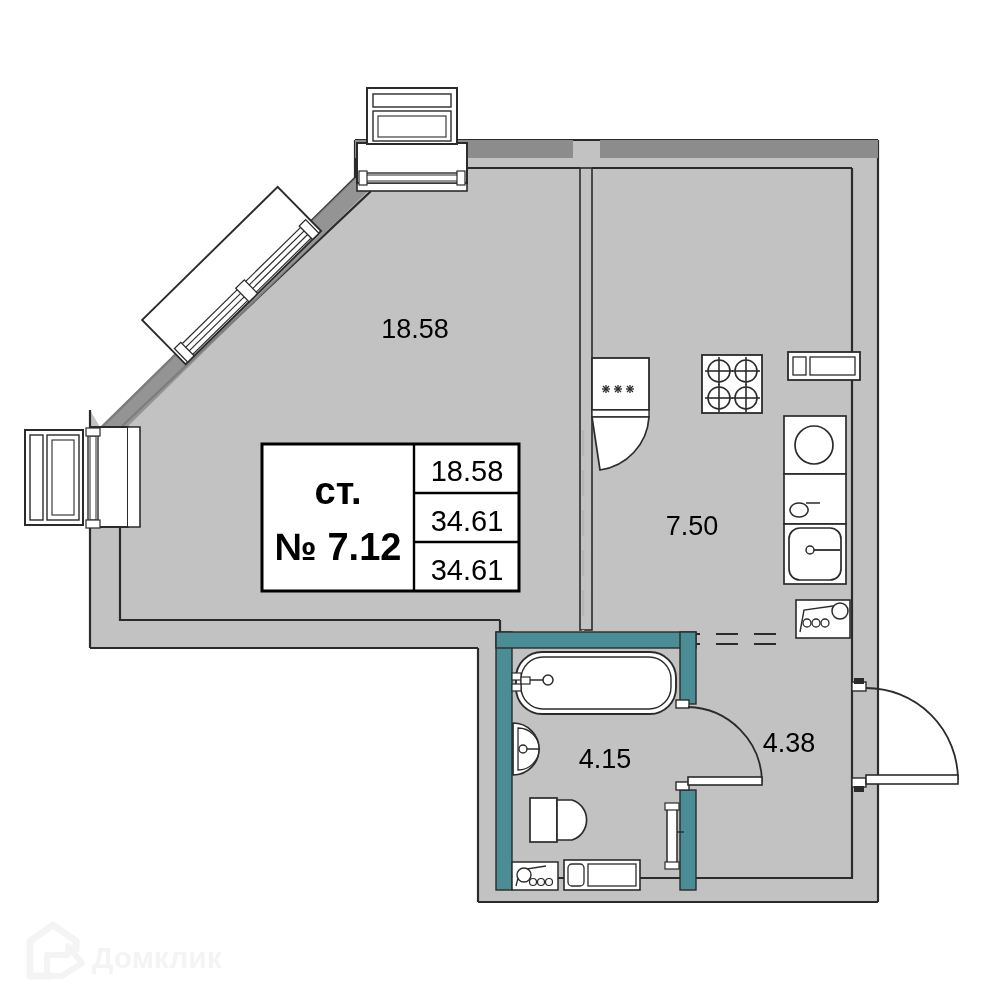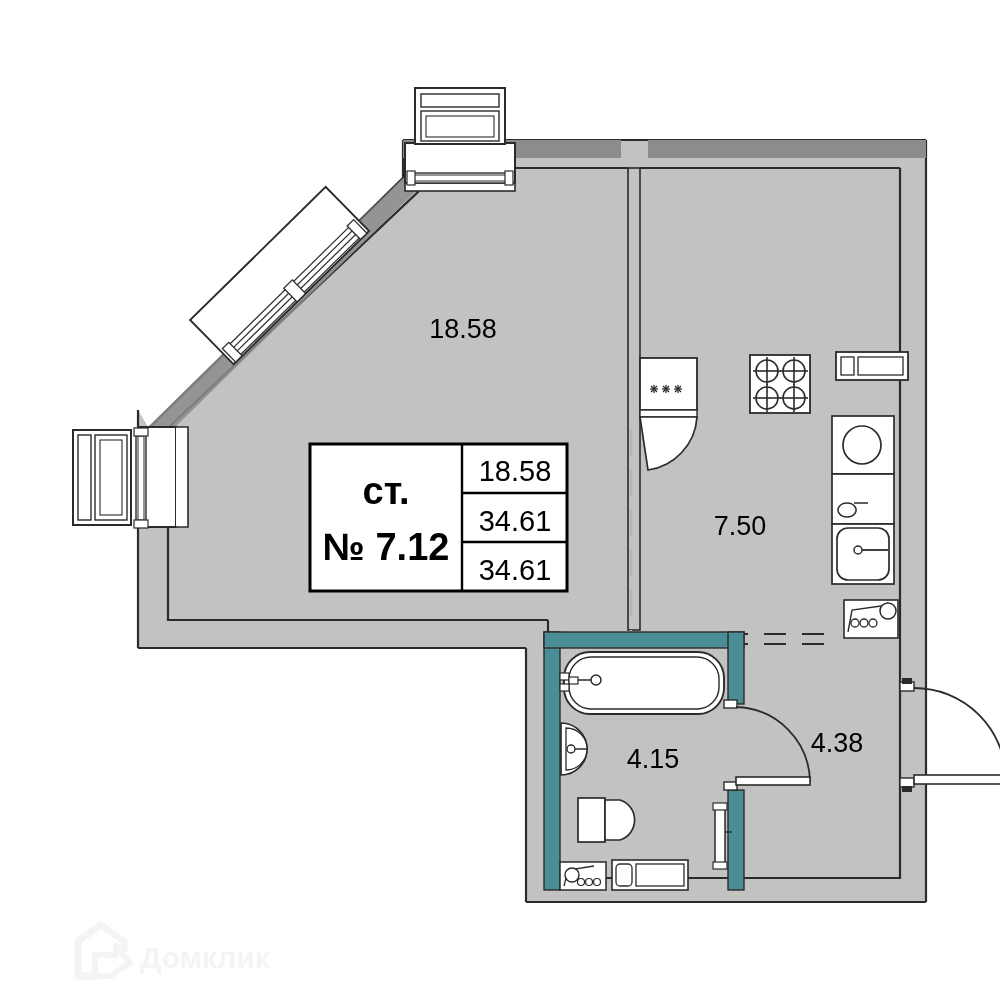--- a/index.html
+++ b/index.html
@@ -13,21 +13,20 @@
     font-family: "Liberation Sans", sans-serif;
     position: relative;
     overflow: hidden;
   }
   #plan-root {
     position: absolute;
     left: 0;
     top: 0;
     width: 920px;
     height: 1000px;
-    padding-left: 48px;
   }
   svg { display: block; }
   .area-label {
     font-family: "Liberation Sans", sans-serif;
     font-size: 27px;
     font-weight: 400;
     fill: #000000;
     text-anchor: middle;
     dominant-baseline: middle;
   }

